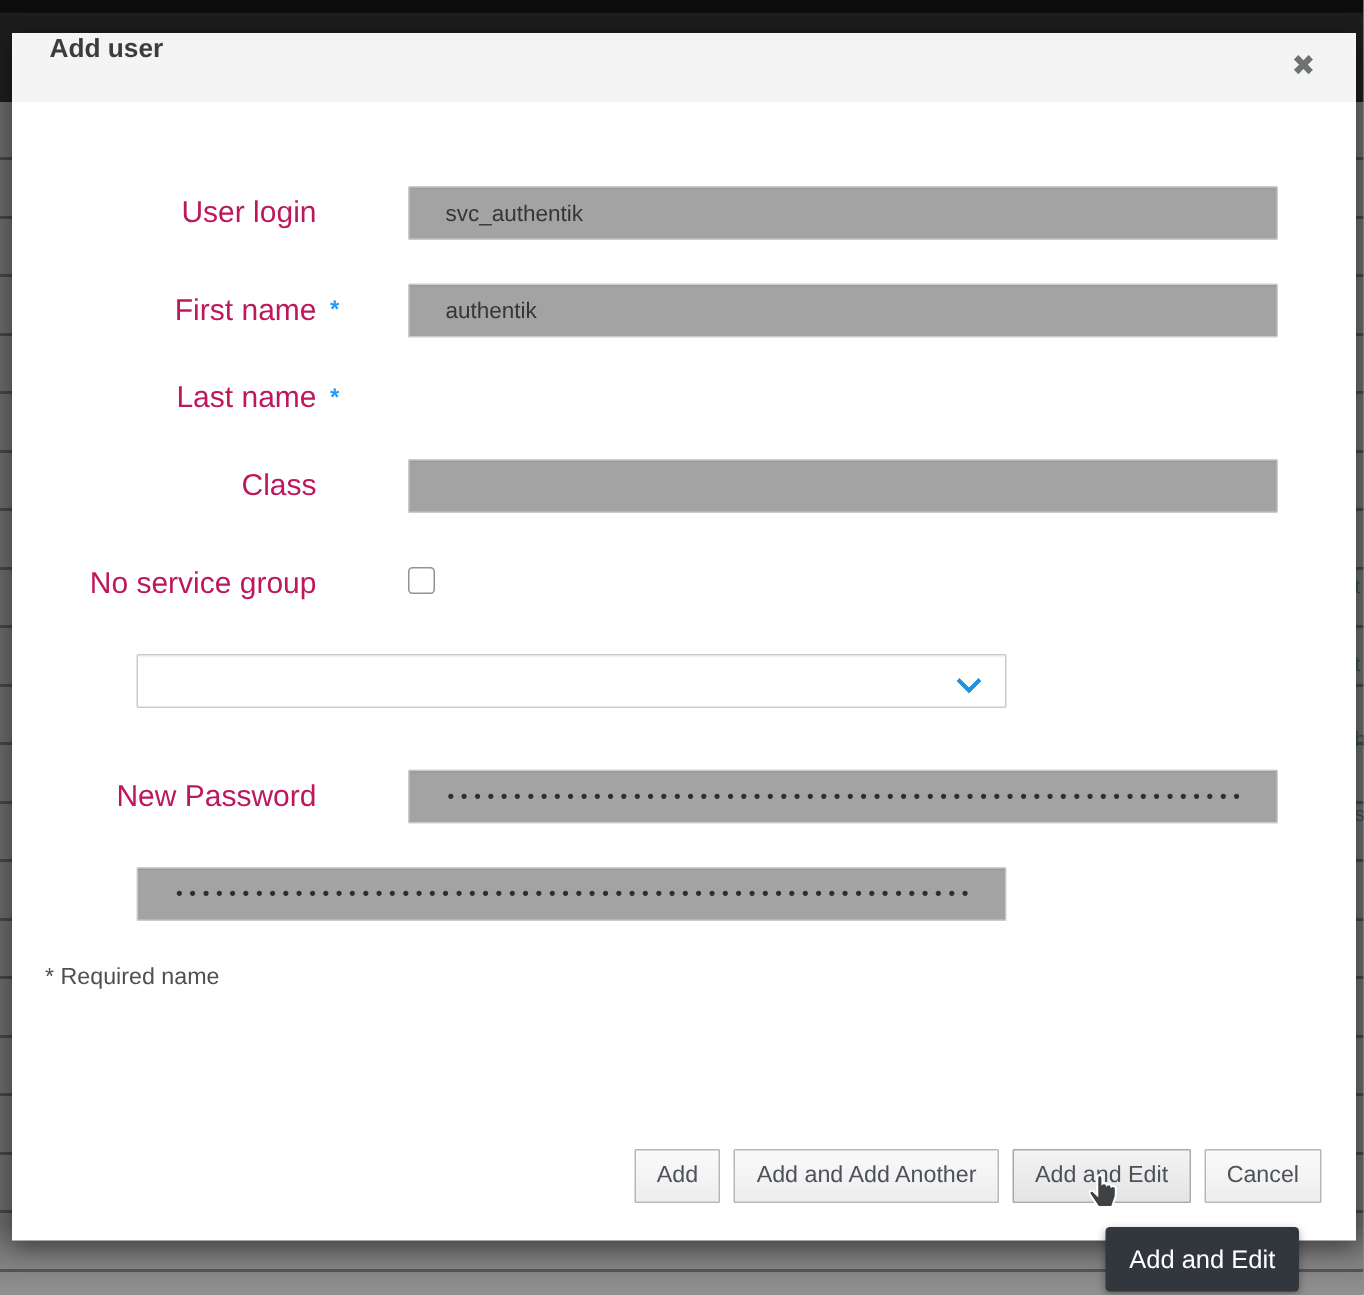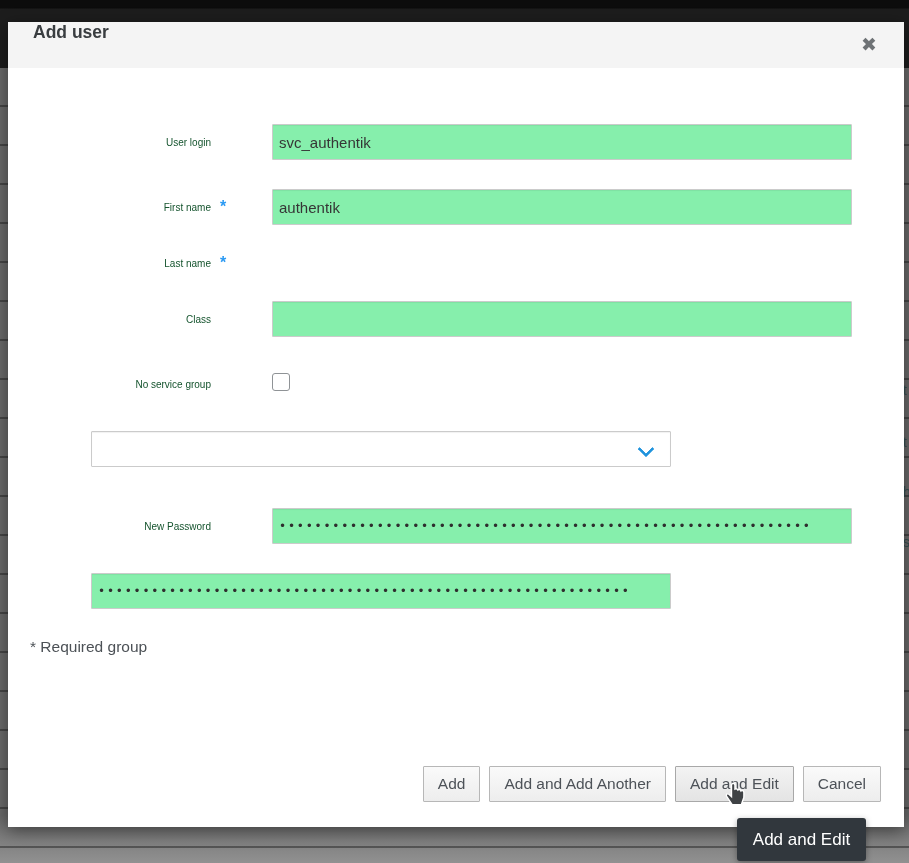--- a/index.html
+++ b/index.html
@@ -17,27 +17,27 @@
     box-shadow:0 4px 16px rgba(0,0,0,.45);}
   .modal-header{height:46px;background:#f4f4f4;display:flex;align-items:flex-start;
     padding:0 0 0 25px;position:relative;}
   .modal-title{font-size:17.5px;font-weight:bold;color:#393d40;}
   .close-x{position:absolute;right:27px;top:9px;font-size:19px;font-weight:bold;color:#6e7275;
     cursor:pointer;line-height:28px;}
   .modal-body{padding-top:56px;}
   .form-row{display:flex;align-items:center;margin:0 0 29px 22px;}
   .row-checkbox{height:36px;}
   .gap-above{margin-top:41px;}
-  .label-col{width:181px;text-align:right;font-size:10px;color:#14532d;flex:none;}
+  .label-col{width:181px;text-align:right;font-size:20px;color:#be185d;flex:none;}
   .req-col{width:61px;flex:none;padding-left:9px;box-sizing:border-box;
     color:#2b9af3;font-size:16px;font-weight:bold;}
   .input-col{flex:none;}
   input.ipa-input{width:580px;height:36px;box-sizing:border-box;border:1px solid #cbcbcb;
-    border-radius:1px;padding:0 0 0 6px;font-family:"Liberation Sans","DejaVu Sans",sans-serif;
-    font-size:15px;color:#363636;background:#86efac;box-shadow:inset 0 1px 1px rgba(0,0,0,.06);outline:none;}
+    border-radius:1px;padding:0 0 0 24px;font-family:"Liberation Sans","DejaVu Sans",sans-serif;
+    font-size:15px;color:#363636;background:#a3a3a3;box-shadow:inset 0 1px 1px rgba(0,0,0,.06);outline:none;}
   input.pw{font-family:"DejaVu Sans",sans-serif;font-size:12px;letter-spacing:1.8px;color:#2e2e2e;}
   .checkbox{display:inline-block;width:16px;height:16px;border:1px solid #8f9396;border-radius:3px;
     background:#fff;cursor:pointer;}
   .select-box{position:relative;width:580px;height:36px;box-sizing:border-box;border:1px solid #cbcbcb;
     border-radius:1px;background:#fff;box-shadow:inset 0 1px 1px rgba(0,0,0,.06);cursor:pointer;
     font-size:15px;color:#363636;line-height:34px;padding-left:14px;}
   .chevron{position:absolute;right:18px;top:11px;width:9px;height:9px;
     border-right:3px solid #1f93dd;border-bottom:3px solid #1f93dd;transform:rotate(45deg);
     border-radius:1px;}
   .required-note{margin:4px 0 0 22px;font-size:15.5px;color:#4c5156;}
@@ -114,21 +114,21 @@
       <div class="label-col">New Password</div>
       <div class="req-col"></div>
       <div class="input-col"><input class="ipa-input pw" type="text" value="••••••••••••••••••••••••••••••••••••••••••••••••••••••••••••" style=""></div>
     </div>
 
     <div class="form-row">
       <div class="req-col"></div>
       <div class="input-col"><input class="ipa-input pw" type="text" value="••••••••••••••••••••••••••••••••••••••••••••••••••••••••••••" style=""></div>
     </div>
 
-    <div class="required-note">* Required group</div>
+    <div class="required-note">* Required name</div>
   </div>
 
   <div class="modal-footer">
     <button class="btn">Add</button>
     <button class="btn">Add and Add Another</button>
     <button class="btn hovered">Add and Edit</button>
     <button class="btn">Cancel</button>
   </div>
 </div>
 

